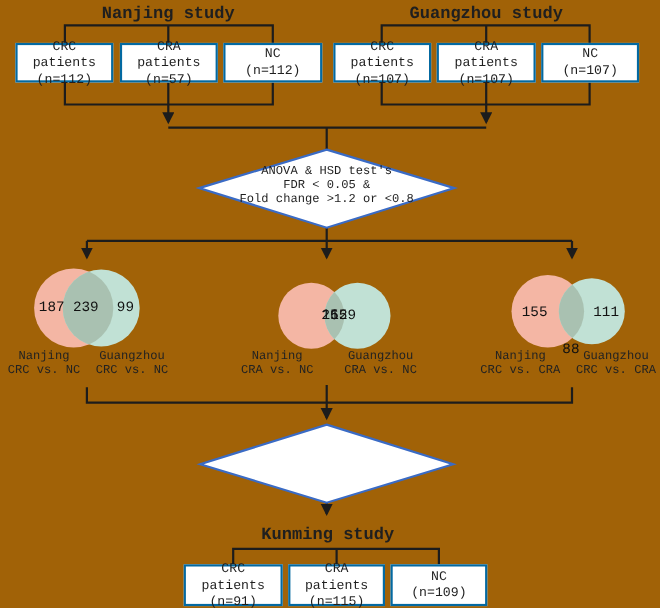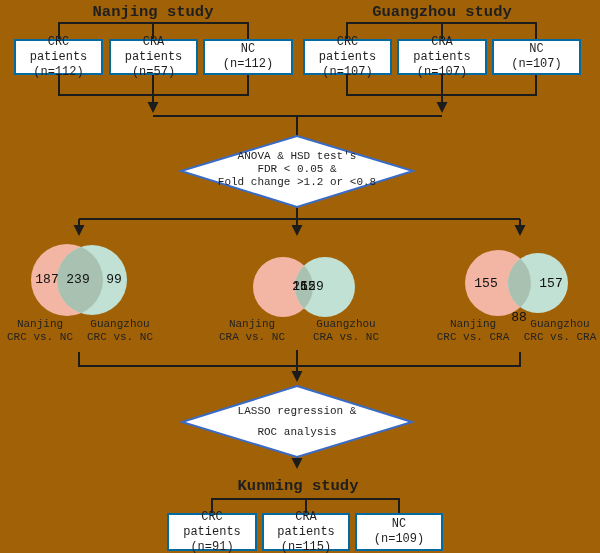--- a/index.html
+++ b/index.html
@@ -99,42 +99,40 @@
   <div class="box" style="left:303px;top:39px;width:89px;height:36px;">CRC patients
 (n=107)</div>
   <div class="box" style="left:397px;top:39px;width:90px;height:36px;">CRA patients
 (n=107)</div>
   <div class="box" style="left:492px;top:39px;width:89px;height:36px;">NC
 (n=107)</div>
 
   <div class="txt diamond-text d1" style="left:207px;top:150px;">ANOVA &amp; HSD test's
 FDR &lt; 0.05 &amp;
 Fold change &gt;1.2 or &lt;0.8</div>
-  <div class="txt diamond-text d2" style="left:207px;top:401px;">LASSO regression &amp;
-ROC analysis</div>
 
   <div class="txt venn-num" style="left:25px;top:272px;">187</div>
   <div class="txt venn-num" style="left:56px;top:272px;">239</div>
   <div class="txt venn-num" style="left:92px;top:272px;">99</div>
   <div class="txt venn-label" style="left:-15px;top:318px;">Nanjing
 CRC vs. NC</div>
   <div class="txt venn-label" style="left:65px;top:318px;">Guangzhou
 CRC vs. NC</div>
 
   <div class="txt venn-num" style="left:253px;top:279px;padding-left:29px;">155</div>
   <div class="txt venn-num" style="left:278px;top:279px;">26</div>
   <div class="txt venn-num" style="left:290px;top:279px;">129</div>
   <div class="txt venn-label" style="left:197px;top:318px;">Nanjing
 CRA vs. NC</div>
   <div class="txt venn-label" style="left:291px;top:318px;">Guangzhou
 CRA vs. NC</div>
 
   <div class="txt venn-num" style="left:464px;top:276px;">155</div>
   <div class="txt venn-num" style="left:497px;top:276px;margin-top:34px;">88</div>
-  <div class="txt venn-num" style="left:529px;top:276px;">157</div>
+  <div class="txt venn-num" style="left:529px;top:276px;">111</div>
   <div class="txt venn-label" style="left:418px;top:318px;">Nanjing
 CRC vs. CRA</div>
   <div class="txt venn-label" style="left:505px;top:318px;">Guangzhou
 CRC vs. CRA</div>
 
   <div class="box" style="left:167px;top:513px;width:90px;height:38px;">CRC patients
 (n=91)</div>
   <div class="box" style="left:262px;top:513px;width:88px;height:38px;">CRA patients
 (n=115)</div>
   <div class="box" style="left:355px;top:513px;width:88px;height:38px;">NC

